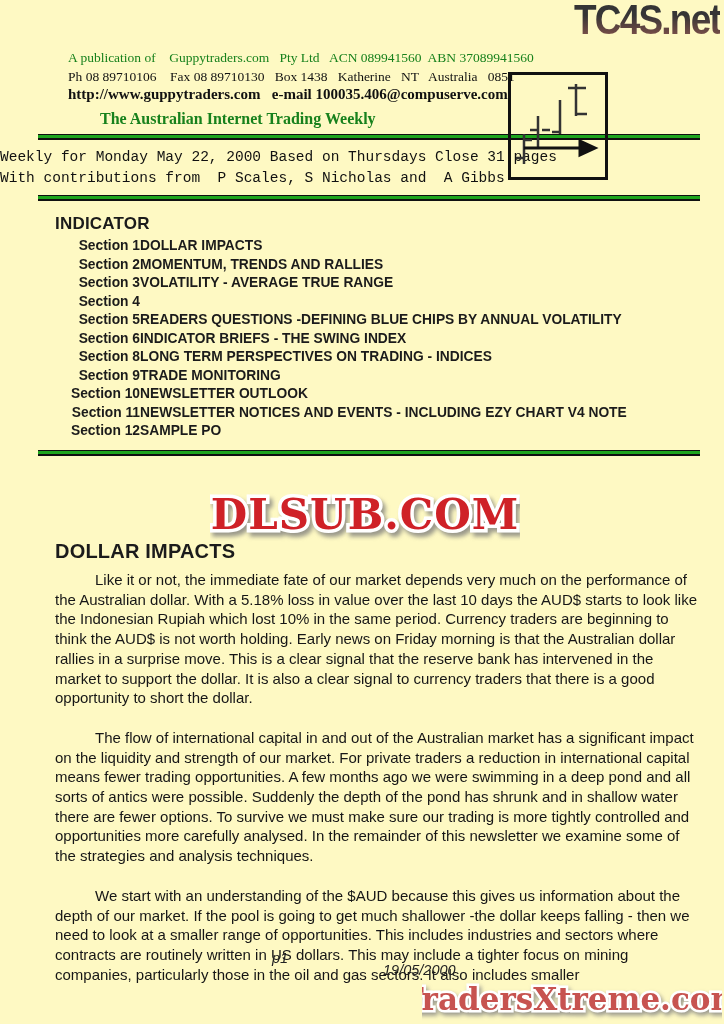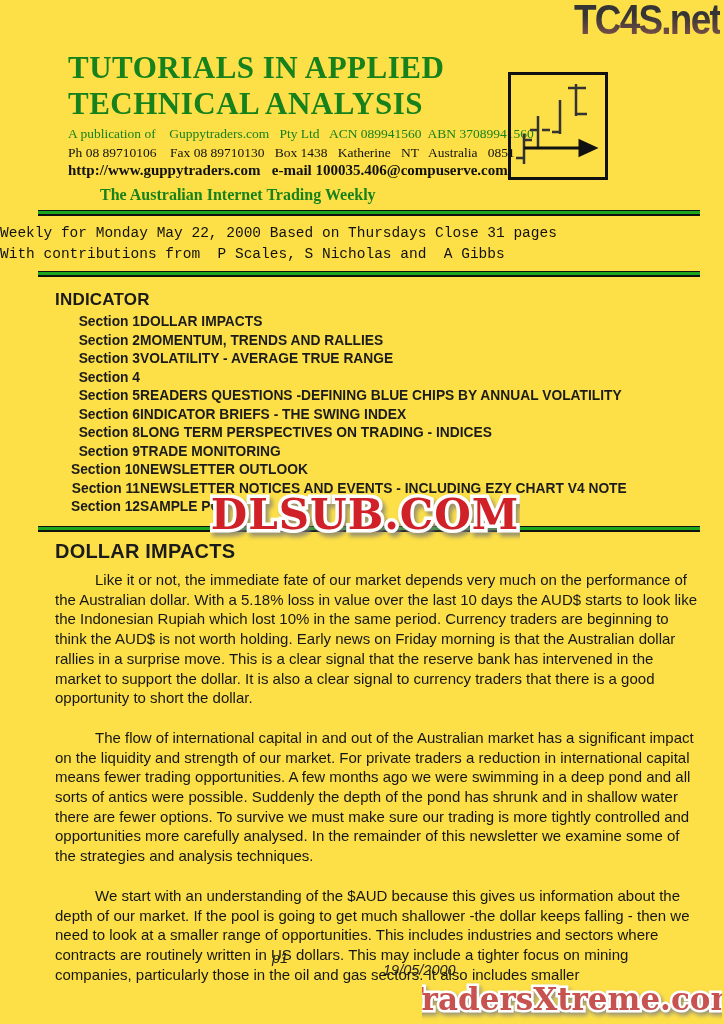--- a/index.html
+++ b/index.html
@@ -1,18 +1,18 @@
 <!DOCTYPE html>
 <html><head>
 <meta charset="utf-8">
 <style>
   html,body{margin:0;padding:0;background:#888;}
   .page{
     position:relative; width:724px; height:1024px; margin:0 auto;
-    background:#fde047; overflow:hidden;
+    background:#fef9c3; overflow:hidden;
     font-family:"Liberation Sans", sans-serif; color:#1b1b1b;
   }
 
   
   .tc4s{
     position:absolute; top:-4px; right:4px;
     font-family:"Liberation Sans", sans-serif; font-weight:bold;
     font-size:42px; letter-spacing:-2px;
     transform:scaleX(0.88); transform-origin:100% 0;
     background:linear-gradient(#353535 40%, #6d4a45 75%, #9a665d);
@@ -81,24 +81,20 @@
   .tx-wrap{position:absolute; top:980px; right:2px; width:300px; height:42px;}
 </style>
 </head>
 <body>
 
 <div class="page">
 
   <div class="tc4s">TC4S.net</div>
 
   <div class="header">
-    <div class="main-title">
-      <div>TUTORIALS IN APPLIED</div>
-      <div>TECHNICAL ANALYSIS</div>
-    </div>
     <div class="pub-line">A publication of    Guppytraders.com   Pty Ltd   ACN 089941560  ABN 37089941560</div>
     <div class="contact-line">Ph 08 89710106    Fax 08 89710130   Box 1438   Katherine   NT   Australia   0851</div>
     <div class="web-line">http://www.guppytraders.com   e-mail 100035.406@compuserve.com</div>
     <div class="tagline">The Australian Internet Trading Weekly</div>
   </div>
 
   <div class="logo-box">
     <svg width="100" height="108" viewBox="0 0 100 108">
       <rect x="1.5" y="1.5" width="97" height="105" fill="none" stroke="#111" stroke-width="3"></rect>
       <g stroke="#333" stroke-width="2.5" fill="none">

